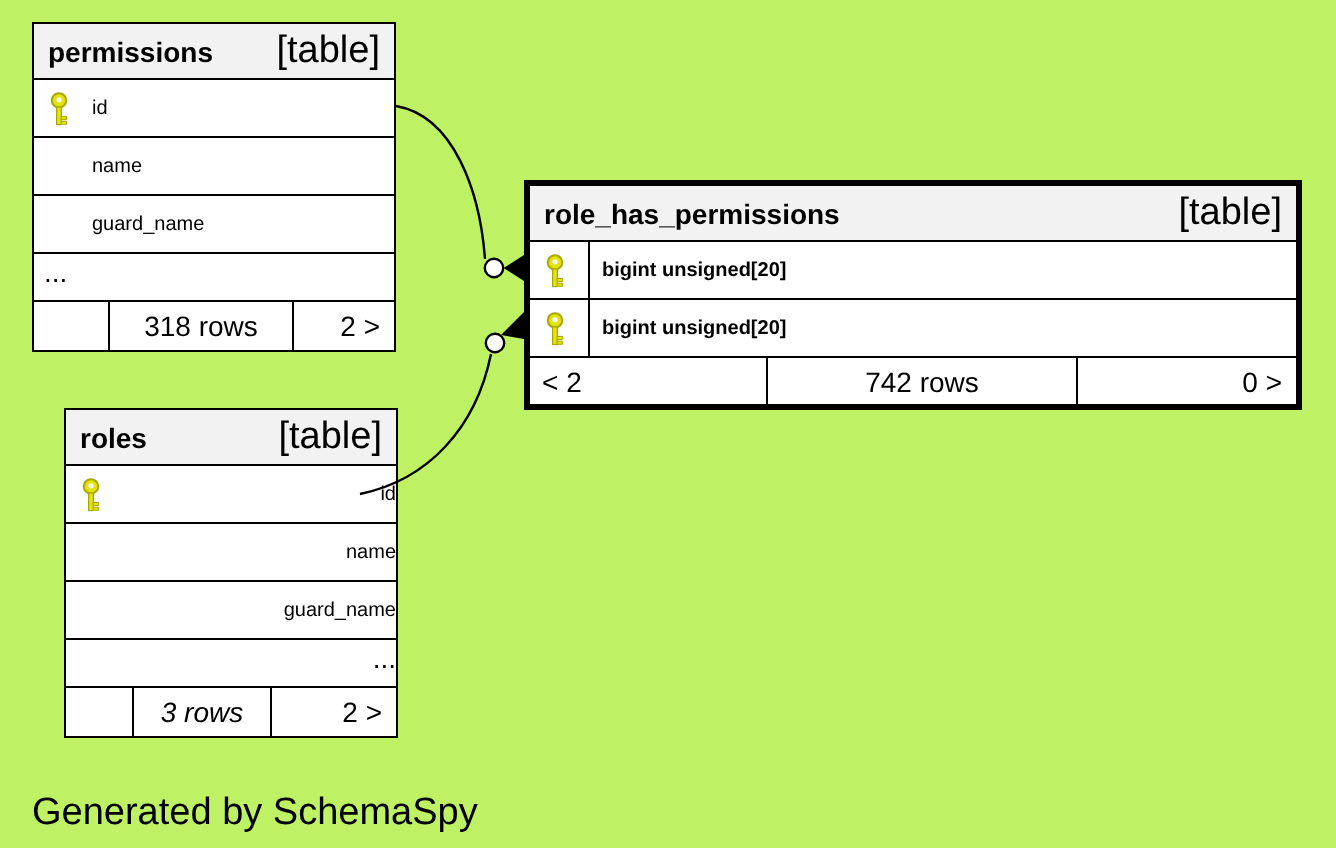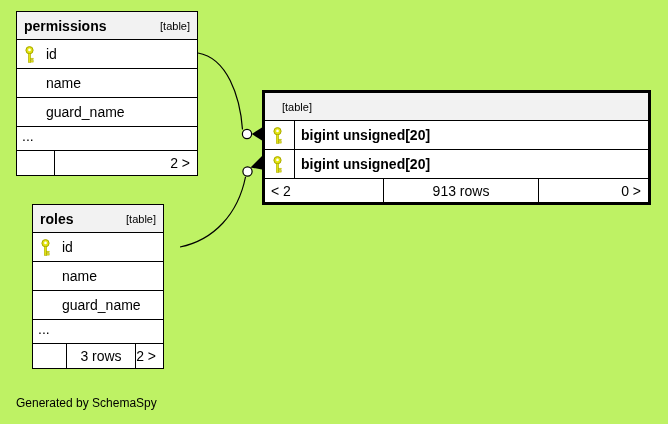--- a/index.html
+++ b/index.html
@@ -29,29 +29,29 @@
     justify-content: space-between;
     align-items: center;
     background: #f2f2f2;
     border-bottom: 1px solid #000000;
     height: 28px;
     padding: 0 7px;
     box-sizing: border-box;
     white-space: nowrap;
   }
   .hdr .tname { font-weight: bold; font-size: 14px; }
-  .hdr .ttag  { font-size: 11px; margin-left: 10px; }
+  .hdr .ttag  { font-size: 19px; margin-left: 0; }
 
   .crow {
     display: flex;
     align-items: center;
     border-bottom: 1px solid #000000;
     height: 29px;
     box-sizing: border-box;
-    font-size: 14px;
+    font-size: 10px;
     white-space: nowrap;
   }
   .crow .iconslot {
     width: 22px;
     padding-left: 7px;
     display: flex;
     align-items: center;
     flex: none;
   }
   .crow .colname { flex: 1 1 auto; overflow: hidden; }
@@ -100,37 +100,37 @@
   #tbl-permissions .fc.f-right { flex: 1; }
 
   #tbl-rhp { left: 262px; top: 90px; width: 389px; }
   #tbl-rhp .hdr  { height: 28px; }
   #tbl-rhp .coltype { width: 148px; }
   #tbl-rhp .foot .f-left  { width: 118px; }
   #tbl-rhp .foot .f-mid   { width: 155px; }
   #tbl-rhp .foot .f-right { flex: 1; }
   #tbl-rhp .foot { height: 23px; }
 
-  #tbl-roles { left: 32px;  top: 204px; width: 132px; }
+  #tbl-roles { left: 32px;  top: 204px; width: 167px; text-align: right; }
   #tbl-roles .fc.f-left  { width: 33px; }
-  #tbl-roles .fc.f-mid   { width: 69px; }
+  #tbl-roles .fc.f-mid   { width: 69px; font-style: italic; }
   #tbl-roles .fc.f-right { flex: 1; }
 
   .connectors {
     position: absolute;
     left: 0; top: 0;
     width: 668px; height: 424px;
     pointer-events: none;
   }
 
   .genby {
     position: absolute;
     left: 16px;
     top: 396px;
-    font-size: 12px;
+    font-size: 19px;
     color: #000000;
   }
 
   .keysvg { display: block; }
 </style>
 </head>
 <body>
 
 <div class="canvas">
 
@@ -155,26 +155,28 @@
       <span class="iconslot"></span>
       <span class="colname">name</span>
     </div>
     <div class="crow">
       <span class="iconslot"></span>
       <span class="colname">guard_name</span>
     </div>
     <div class="dots">...</div>
     <div class="foot">
       <span class="fc f-left"></span>
+      <span class="fc f-mid">318 rows</span>
       <span class="fc f-right">2 &gt;</span>
     </div>
   </div>
 
   <div class="tbl main" id="tbl-rhp">
     <div class="hdr">
+      <span class="tname">role_has_permissions</span>
       <span class="ttag">[table]</span>
     </div>
     <div class="crow">
       <span class="iconslot">
         <svg class="keysvg" width="11" height="17" viewBox="0 0 11 17">
           <circle cx="5.5" cy="4.2" r="3.6" fill="#e3e40e" stroke="#a8a800" stroke-width="1"></circle>
           <circle cx="5.5" cy="3.9" r="1.3" fill="#ffffff"></circle>
           <rect x="4.3" y="7.5" width="2.4" height="8.8" fill="#e3e40e" stroke="#a8a800" stroke-width="0.6"></rect>
           <rect x="6.6" y="12.2" width="2.6" height="1.5" fill="#e3e40e" stroke="#a8a800" stroke-width="0.5"></rect>
           <rect x="6.6" y="14.6" width="2.6" height="1.5" fill="#e3e40e" stroke="#a8a800" stroke-width="0.5"></rect>
@@ -189,21 +191,21 @@
           <circle cx="5.5" cy="3.9" r="1.3" fill="#ffffff"></circle>
           <rect x="4.3" y="7.5" width="2.4" height="8.8" fill="#e3e40e" stroke="#a8a800" stroke-width="0.6"></rect>
           <rect x="6.6" y="12.2" width="2.6" height="1.5" fill="#e3e40e" stroke="#a8a800" stroke-width="0.5"></rect>
           <rect x="6.6" y="14.6" width="2.6" height="1.5" fill="#e3e40e" stroke="#a8a800" stroke-width="0.5"></rect>
         </svg>
       </span>
       <span class="coltype">bigint unsigned[20]</span>
     </div>
     <div class="foot">
       <span class="fc f-left">&lt; 2</span>
-      <span class="fc f-mid">913 rows</span>
+      <span class="fc f-mid">742 rows</span>
       <span class="fc f-right">0 &gt;</span>
     </div>
   </div>
 
   <div class="tbl" id="tbl-roles">
     <div class="hdr">
       <span class="tname">roles</span>
       <span class="ttag">[table]</span>
     </div>
     <div class="crow">

